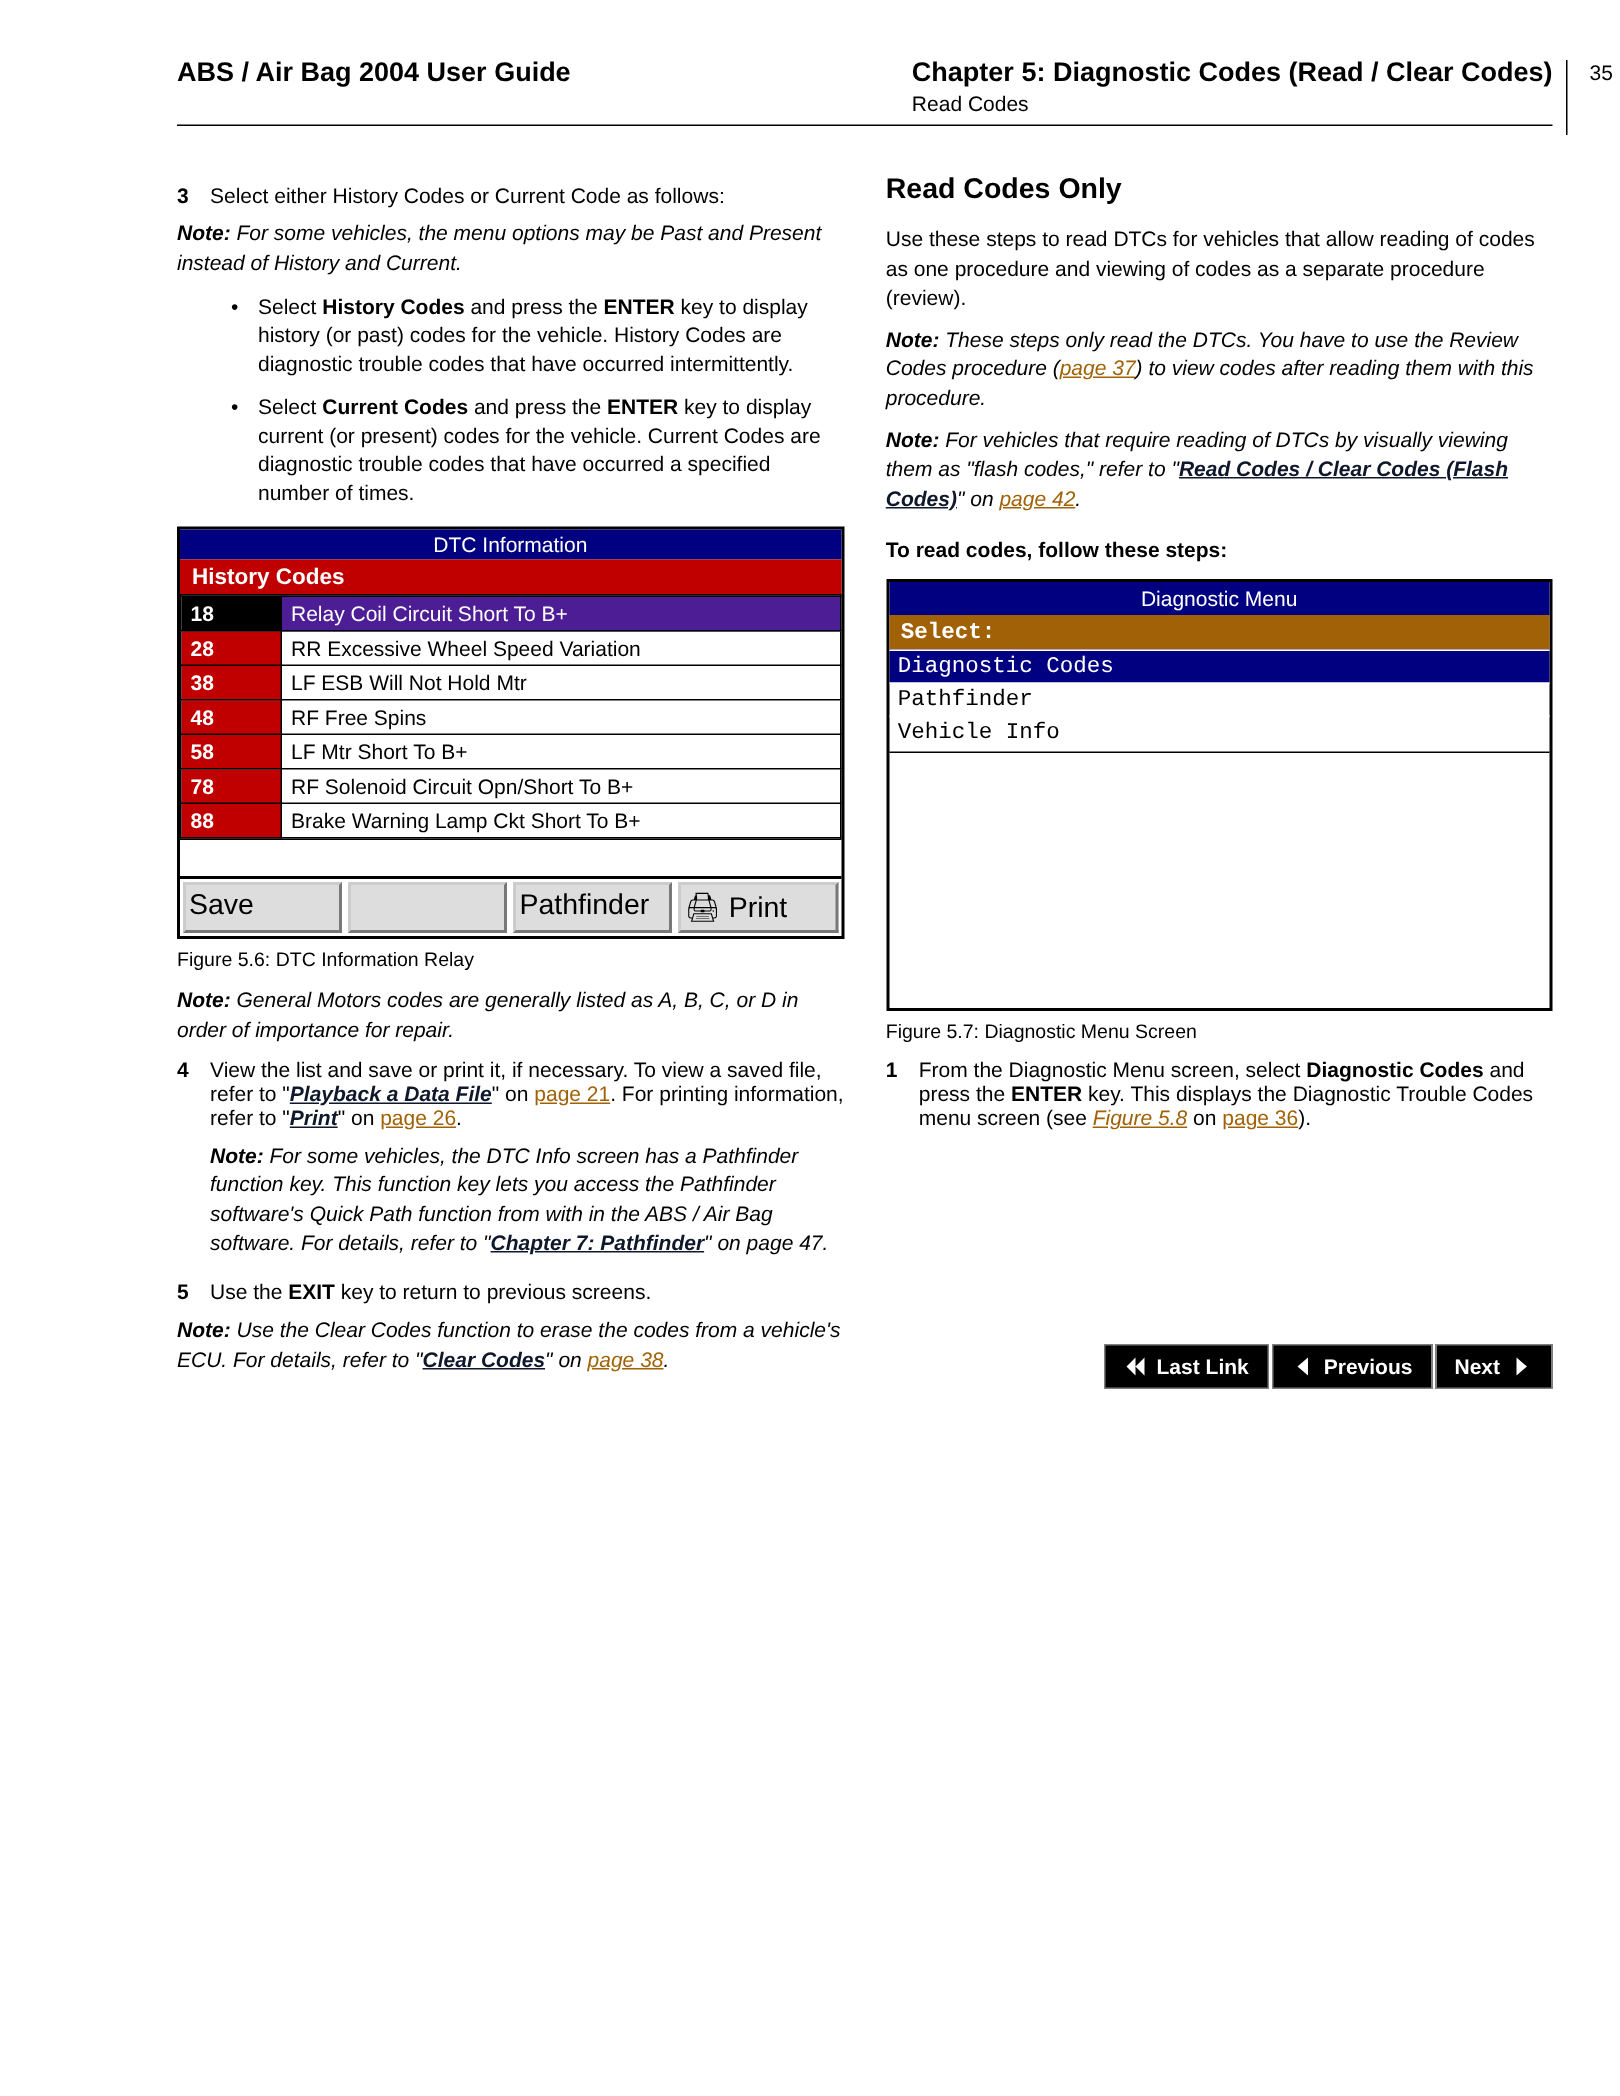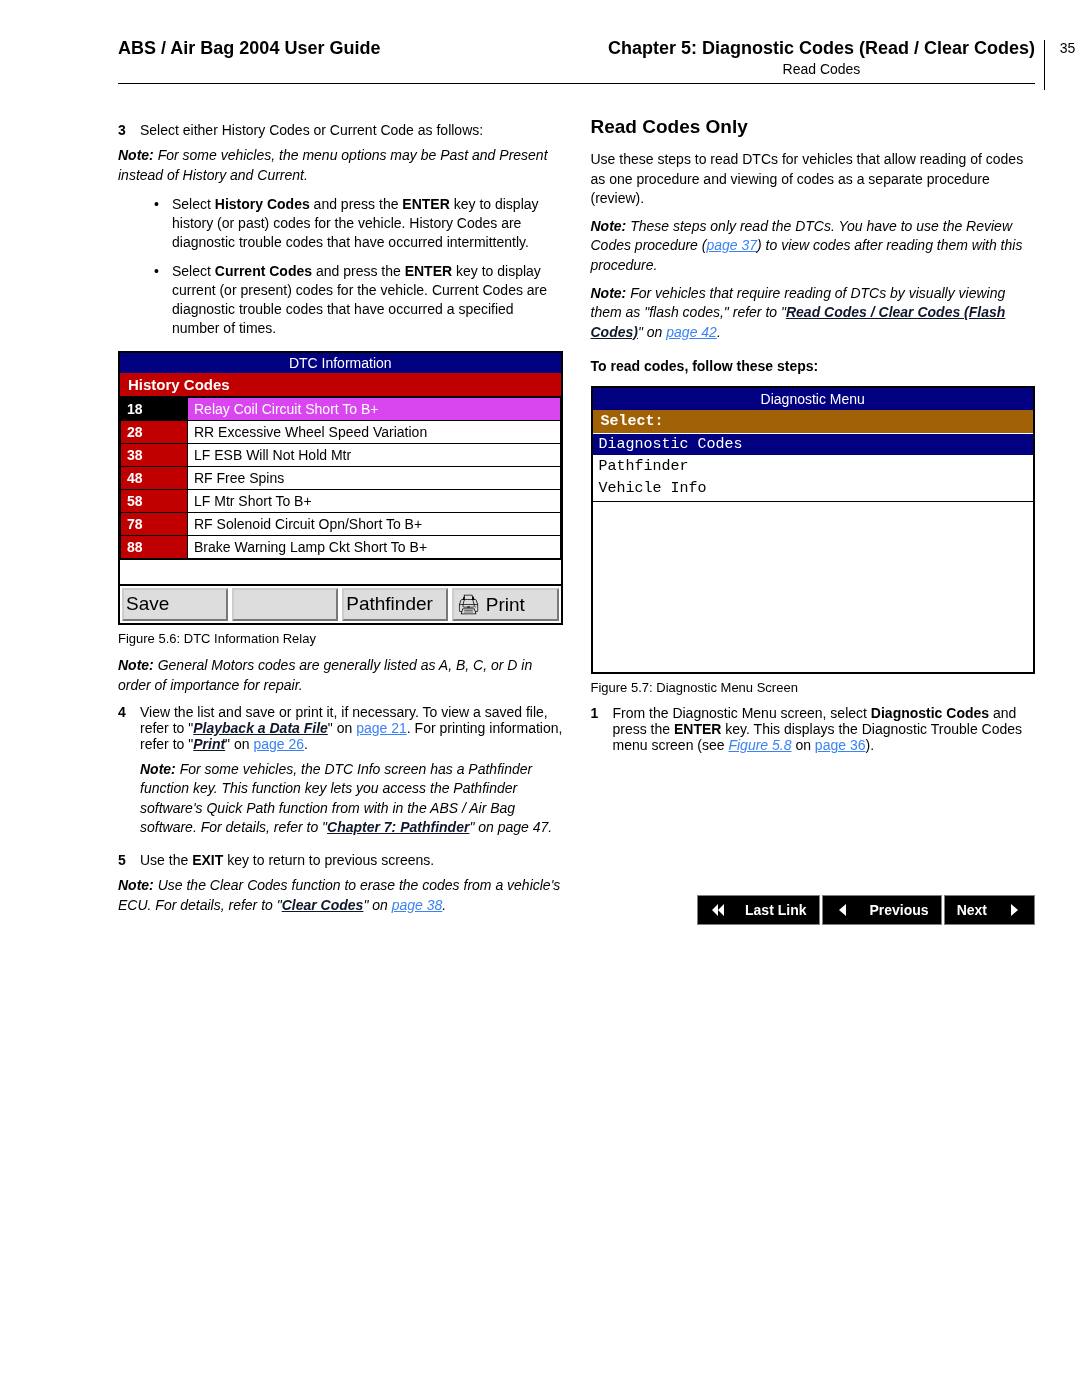--- a/index.html
+++ b/index.html
@@ -27,21 +27,21 @@
     font-size: 18px;
     flex: 1;
   }
   .header-chapter {
     font-weight: bold;
     font-size: 18px;
     text-align: right;
   }
   .header-sub {
     font-size: 14px;
-    text-align: center;
+    text-align: left;
     margin-top:2px;
   }
   .page-number {
     position:absolute;
     right:-45px;
     top:2px;
     font-size: 14px;
     border-left: 1px solid #000;
     padding-left: 10px;
     height:50px;
@@ -74,21 +74,21 @@
   .step .body { flex: 1; }
 
   .indent1 { margin-left: 36px; }
   .note-italic { font-style: italic; margin: 8px 0; }
   .note-lead { font-style: italic; font-weight: bold; }
   .bullets { margin: 8px 0 8px 36px; padding: 0; }
   .bullets li { list-style: none; position: relative; padding-left: 18px; margin: 10px 0; line-height:1.35; }
   .bullets li::before { content: "•"; position: absolute; left: 0; top: 0; }
   .bold { font-weight: bold; }
   .link { color: #0f172a; text-decoration: underline; font-style: italic; font-weight: bold; }
-  .link-plain { color: #3b82f6; text-decoration: underline; }
+  .link-plain { color: #a16207; text-decoration: underline; }
 
   
   .dtc-fig {
     border: 2px solid #000;
     margin: 14px 0 6px 0;
     background:#fff;
   }
   .dtc-title {
     background: #000080;
     color: #fff;
@@ -101,21 +101,21 @@
     color: #fff;
     font-weight: bold;
     padding: 3px 8px;
     font-size: 15px;
     border-bottom:1px solid #000;
   }
   .dtc-table { width: 100%; border-collapse: collapse; }
   .dtc-table td { border: 1px solid #000; padding: 3px 6px; font-size: 14px; }
   .dtc-table td.code { background: #c00000; color: #fff; font-weight: bold; width: 54px; }
   .dtc-table tr.sel td.code { background:#000000; }
-  .dtc-table tr.sel td.desc { background: #d946ef; color: #fff; }
+  .dtc-table tr.sel td.desc { background: #4c1d95; color: #fff; }
   .dtc-blank { height: 24px; border-top:1px solid #000;}
   .dtc-buttons {
     display: flex;
     border-top: 2px solid #000;
   }
   .dtc-buttons .btn {
     flex: 1;
     text-align: left;
     border: 2px outset #ccc;
     background: #ddd;
@@ -163,21 +163,21 @@
   
   .footer-nav {
     position:absolute;
     bottom:18px; right:45px;
     display:flex; gap:2px;
   }
   .footer-nav .nbtn {
     background:#000; color:#fff;
     font-weight:bold; font-size:14px;
     padding:6px 12px;
-    display:flex; align-items:center; gap:19px;
+    display:flex; align-items:center; gap:6px;
     border:1px solid #808080;
   }
   .footer-nav .nbtn svg{width:16px;height:16px;}
 </style>
 </head>
 <body>
 <div class="page">
 
 <div class="header-row">
   <div class="header-title">ABS / Air Bag 2004 User Guide</div>

